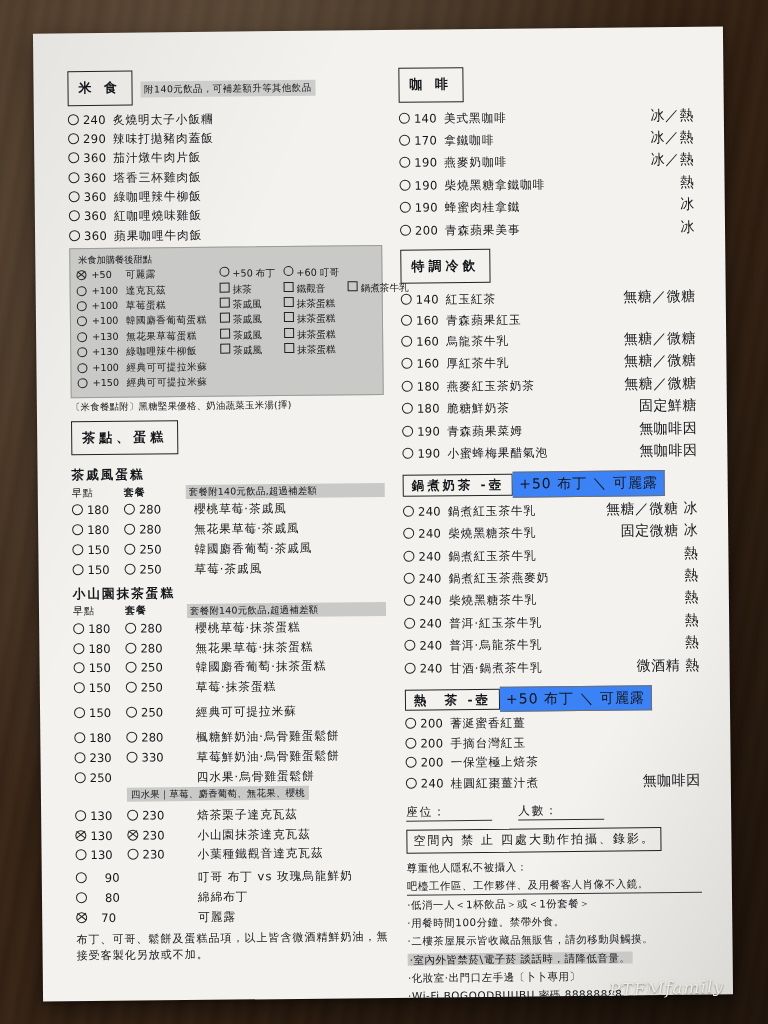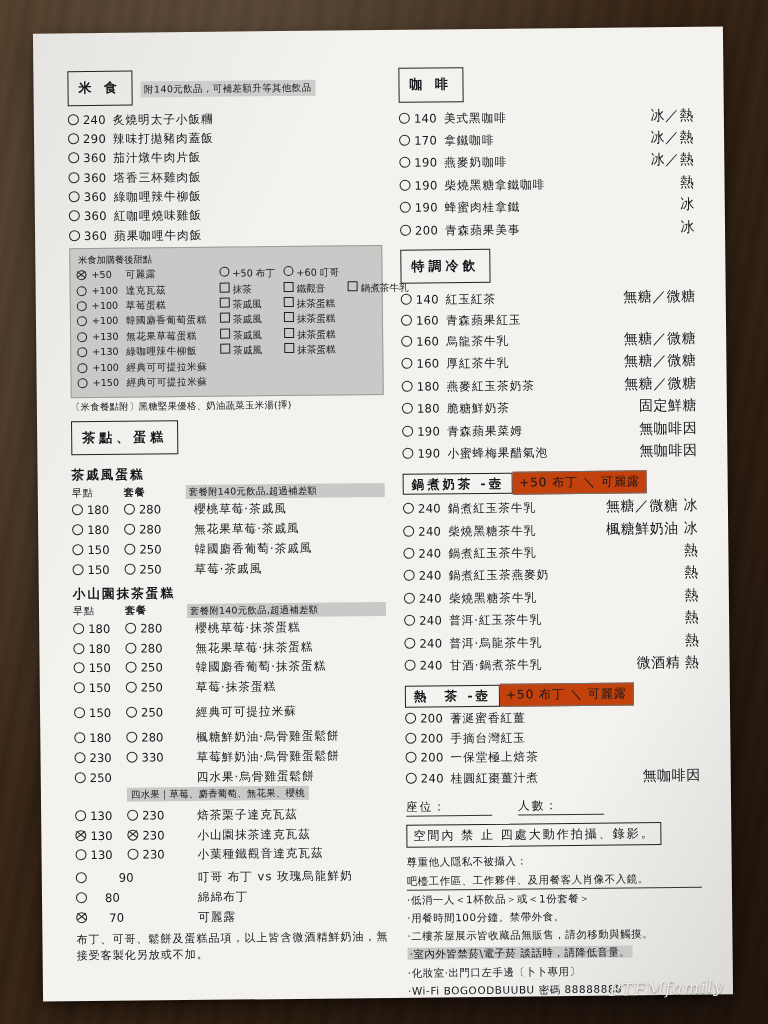--- a/index.html
+++ b/index.html
@@ -101,21 +101,21 @@
   .cp{display:flex;align-items:baseline;width:52px;flex:none;}
   .cp2{display:flex;align-items:baseline;width:70px;flex:none;}
   .cname{flex:1;letter-spacing:1px;}
   .fruitbox{background:#c9c9c7;font-size:9.4px;padding:1px 4px;letter-spacing:.3px;display:inline-block;}
 
   .bottomnote{font-size:11px;line-height:1.5;letter-spacing:1px;margin-top:6px;}
 
   
   .hdrbar{display:flex;align-items:center;gap:0;margin:10px 0 4px;}
   .hdrbar .lbl{border:1.2px solid #222;padding:2px 8px;font-size:12.4px;font-weight:bold;letter-spacing:3px;}
-  .hdrbar .opt{background:#c2410c;border:1px solid #6f6f6d;border-left:none;padding:3px 6px;font-size:12px;letter-spacing:1px;}
+  .hdrbar .opt{background:#3b82f6;border:1px solid #6f6f6d;border-left:none;padding:3px 6px;font-size:14px;letter-spacing:1px;}
 
   .seat{display:flex;gap:26px;font-size:11.6px;margin:12px 0 8px;letter-spacing:2px;}
   .seat span{border-bottom:1px solid #333;display:inline-block;min-width:86px;padding-bottom:1px;}
 
   .rule{border:1.4px solid #222;padding:3px 6px;font-size:12px;letter-spacing:2px;display:inline-block;margin-bottom:5px;}
   .rules{font-size:10.4px;line-height:1.75;letter-spacing:.6px;}
   .rules .u{border-bottom:1px solid #333;}
   .rules .hl{background:#c9c9c7;padding:0 2px;}
 
   .sig{
@@ -466,37 +466,37 @@
           <span class="cp2">
               <span class="circ"></span>
               <span>230</span>
             </span>
           <span class="cname">小葉種鐵觀音達克瓦茲</span>
         </div>
 
         <div class="crow" style="margin-top:8px">
           <span class="cp">
               <span class="circ"></span>
-              <span style="margin-left:28px">90</span>
+              <span style="margin-left:14px">90</span>
             </span>
           <span class="cp2"></span>
           <span class="cname">叮哥 布丁 vs 玫瑰烏龍鮮奶</span>
         </div>
         <div class="crow">
           <span class="cp">
               <span class="circ"></span>
               <span style="margin-left:14px">80</span>
             </span>
           <span class="cp2"></span>
           <span class="cname">綿綿布丁</span>
         </div>
         <div class="crow">
           <span class="cp">
               <span class="circ x"></span>
-              <span style="margin-left:18px">70</span>
+              <span style="margin-left:10px">70</span>
             </span>
           <span class="cp2"></span>
           <span class="cname">可麗露</span>
         </div>
 
         <div class="bottomnote">布丁、可哥、鬆餅及蛋糕品項，以上皆含微酒精鮮奶油，無接受客製化另放或不加。</div>
       </div>
 
       <div class="colR">
 
@@ -604,21 +604,21 @@
           <li class="item">
               <span class="circ"></span>
               <span class="price">240</span>
               <span class="nm">鍋煮紅玉茶牛乳</span>
               <span class="tail">無糖／微糖  冰</span>
             </li>
           <li class="item">
               <span class="circ"></span>
               <span class="price">240</span>
               <span class="nm">柴燒黑糖茶牛乳</span>
-              <span class="tail">楓糖鮮奶油  冰</span>
+              <span class="tail">固定微糖  冰</span>
             </li>
           <li class="item">
               <span class="circ"></span>
               <span class="price">240</span>
               <span class="nm">鍋煮紅玉茶牛乳</span>
               <span class="tail">熱</span>
             </li>
           <li class="item">
               <span class="circ"></span>
               <span class="price">240</span>

